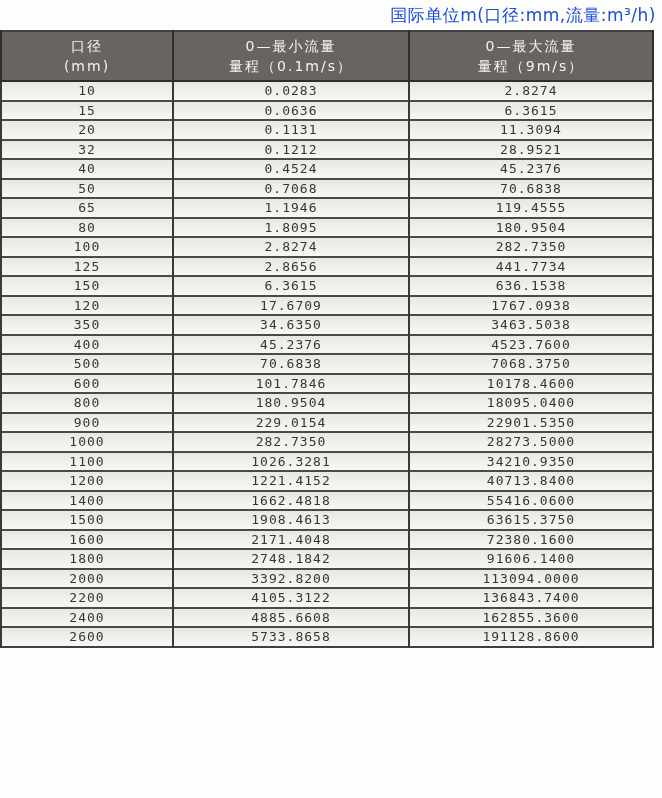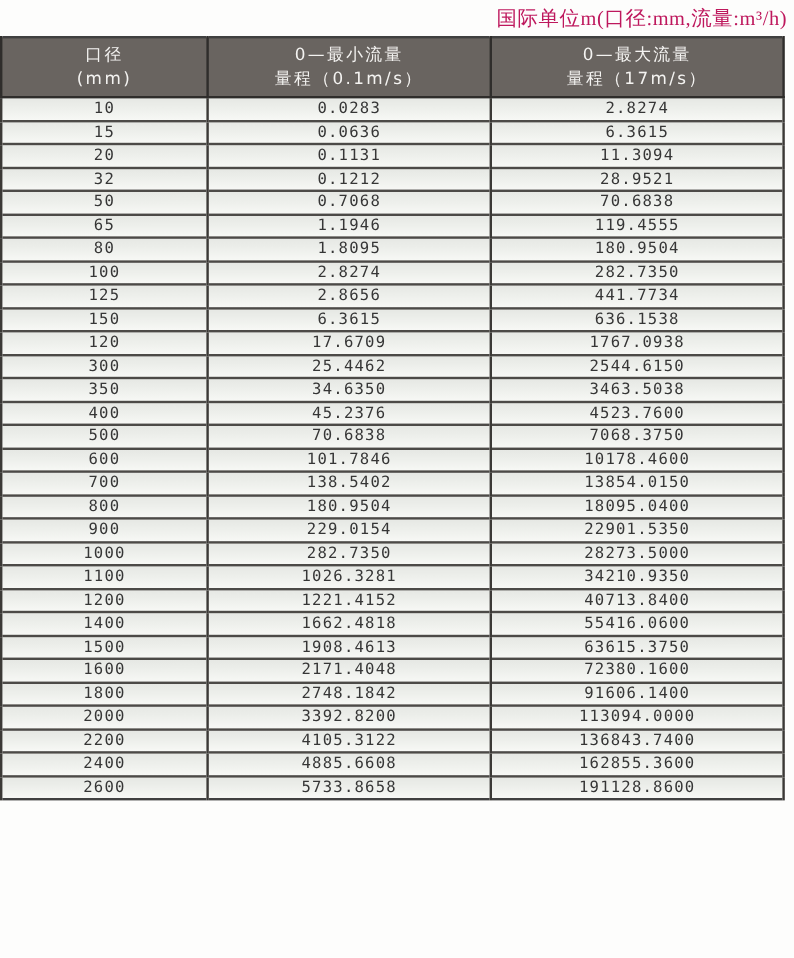--- a/index.html
+++ b/index.html
@@ -22,24 +22,23 @@
   .title-bar {
     height: 30px;
     display: flex;
     align-items: center;
     justify-content: flex-end;
     padding-right: 6px;
     box-sizing: border-box;
   }
   .title-text {
     font-size: 17px;
-    color: #be185d;
+    color: #1d4ed8;
     letter-spacing: 0.5px;
     white-space: nowrap;
-    font-family: Liberation Serif, serif;
   }
   table.flow-table {
     width: 652px;
     margin-left: 0;
     border-collapse: collapse;
     table-layout: fixed;
     border: 2px solid #404040;
   }
   table.flow-table col.c1 { width: 172px; }
   table.flow-table col.c2 { width: 236px; }
@@ -98,21 +97,21 @@
         <th>
           <span>口径</span><br>
           <span>(mm)</span>
         </th>
         <th>
           <span>0—最小流量</span><br>
           <span>量程（0.1m/s）</span>
         </th>
         <th>
           <span>0—最大流量</span><br>
-          <span>量程（17m/s）</span>
+          <span>量程（9m/s）</span>
         </th>
       </tr>
     </thead>
     <tbody>
         <tr>
           <td>10</td>
           <td>0.0283</td>
           <td>2.8274</td>
         </tr>
         <tr>
@@ -124,20 +123,25 @@
           <td>20</td>
           <td>0.1131</td>
           <td>11.3094</td>
         </tr>
         <tr>
           <td>32</td>
           <td>0.1212</td>
           <td>28.9521</td>
         </tr>
         <tr>
+          <td>40</td>
+          <td>0.4524</td>
+          <td>45.2376</td>
+        </tr>
+        <tr>
           <td>50</td>
           <td>0.7068</td>
           <td>70.6838</td>
         </tr>
         <tr>
           <td>65</td>
           <td>1.1946</td>
           <td>119.4555</td>
         </tr>
         <tr>
@@ -159,50 +163,40 @@
           <td>150</td>
           <td>6.3615</td>
           <td>636.1538</td>
         </tr>
         <tr>
           <td>120</td>
           <td>17.6709</td>
           <td>1767.0938</td>
         </tr>
         <tr>
-          <td>300</td>
-          <td>25.4462</td>
-          <td>2544.6150</td>
-        </tr>
-        <tr>
           <td>350</td>
           <td>34.6350</td>
           <td>3463.5038</td>
         </tr>
         <tr>
           <td>400</td>
           <td>45.2376</td>
           <td>4523.7600</td>
         </tr>
         <tr>
           <td>500</td>
           <td>70.6838</td>
           <td>7068.3750</td>
         </tr>
         <tr>
           <td>600</td>
           <td>101.7846</td>
           <td>10178.4600</td>
         </tr>
         <tr>
-          <td>700</td>
-          <td>138.5402</td>
-          <td>13854.0150</td>
-        </tr>
-        <tr>
           <td>800</td>
           <td>180.9504</td>
           <td>18095.0400</td>
         </tr>
         <tr>
           <td>900</td>
           <td>229.0154</td>
           <td>22901.5350</td>
         </tr>
         <tr>

